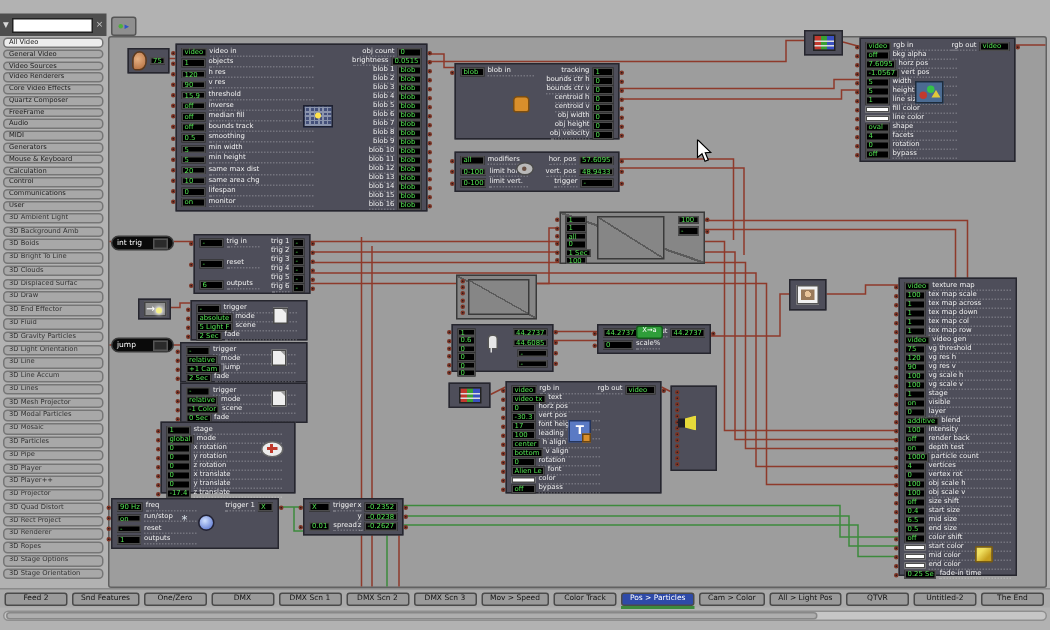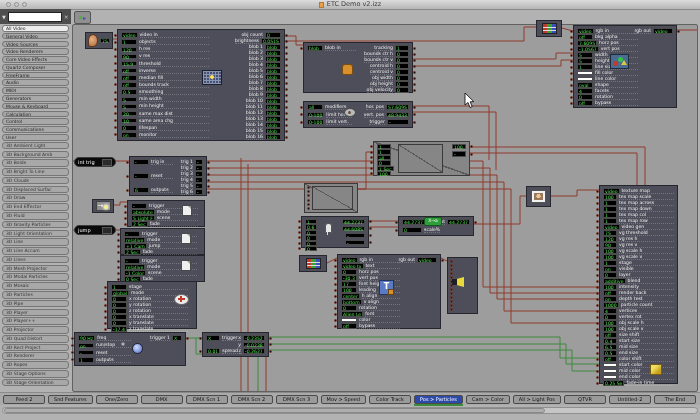--- a/index.html
+++ b/index.html
@@ -87,31 +87,20 @@
   .tab.sel{background:#2e4aa8;color:#fff;}
   .tab.sel::after{content:"";position:absolute;left:-1px;right:-1px;bottom:-3px;height:2px;background:#3c8a3c;}
   #hscroll{position:absolute;left:2px;top:407px;width:696px;height:7px;background:#c6c6c6;border:1px solid #8f8f8f;border-radius:4px;box-sizing:border-box;}
   #hscroll .thumb{position:absolute;left:1px;top:0px;width:78%;height:5px;background:#aeaeae;border:1px solid #888;border-radius:4px;box-sizing:border-box;}
   #cursor{position:absolute;z-index:9;}
 </style>
 </head>
 <body>
 
 <div class="window">
-  <div class="titlebar">
-    <div class="tl-dots">
-      <span class="tl-dot"></span>
-      <span class="tl-dot"></span>
-      <span class="tl-dot"></span>
-    </div>
-    <div class="title-wrap">
-      <span class="doc-icon"></span>
-      <span class="title-text">ETC Demo v2.izz</span>
-    </div>
-  </div>
 
   <div class="searchbar">
     <span class="disc">▼</span>
     <input class="search" value="" style="">
     <span class="clear">×</span>
   </div>
 
   <div class="tool-icon">
     <span class="cam-dot"></span>
     <span class="cam-tri">▸</span>

